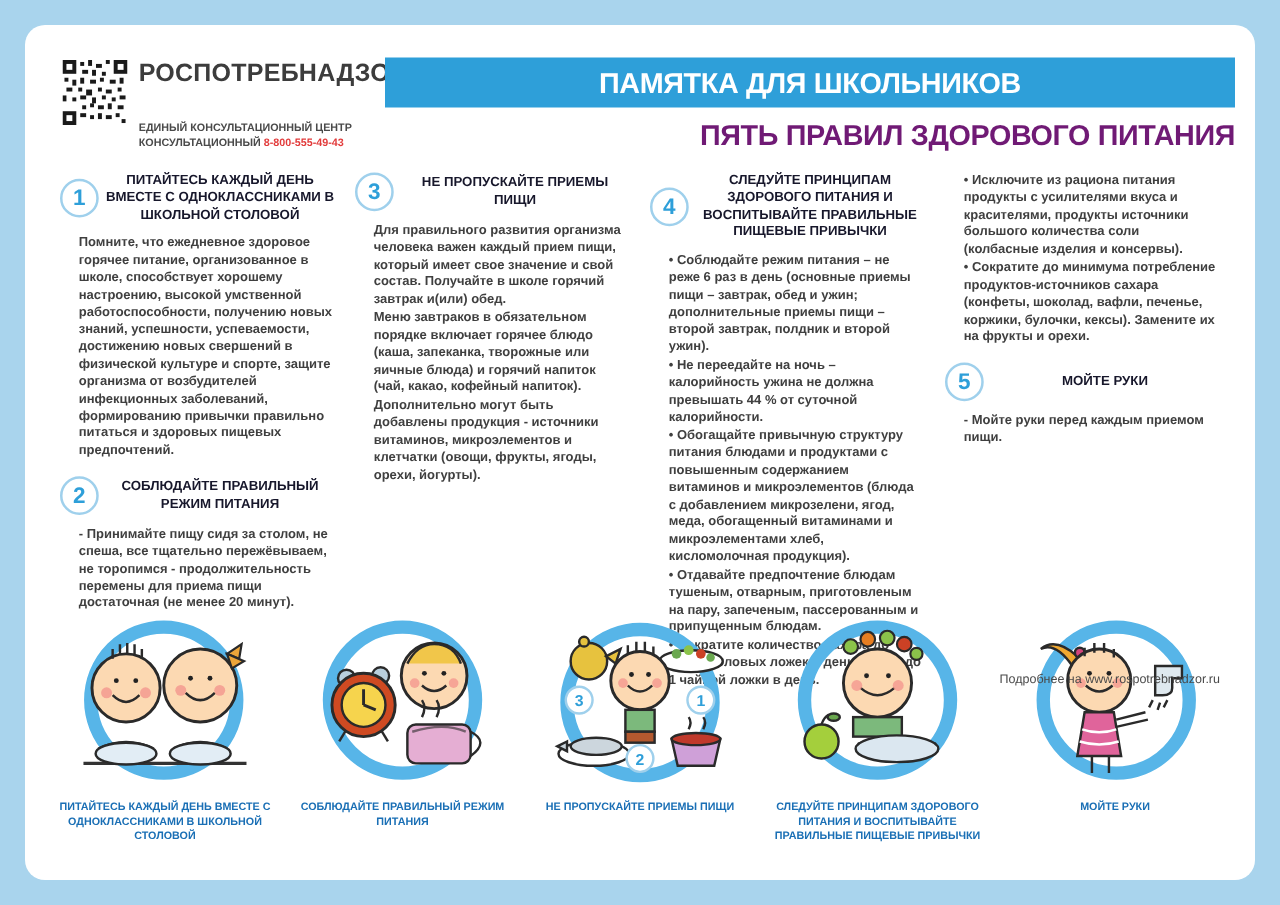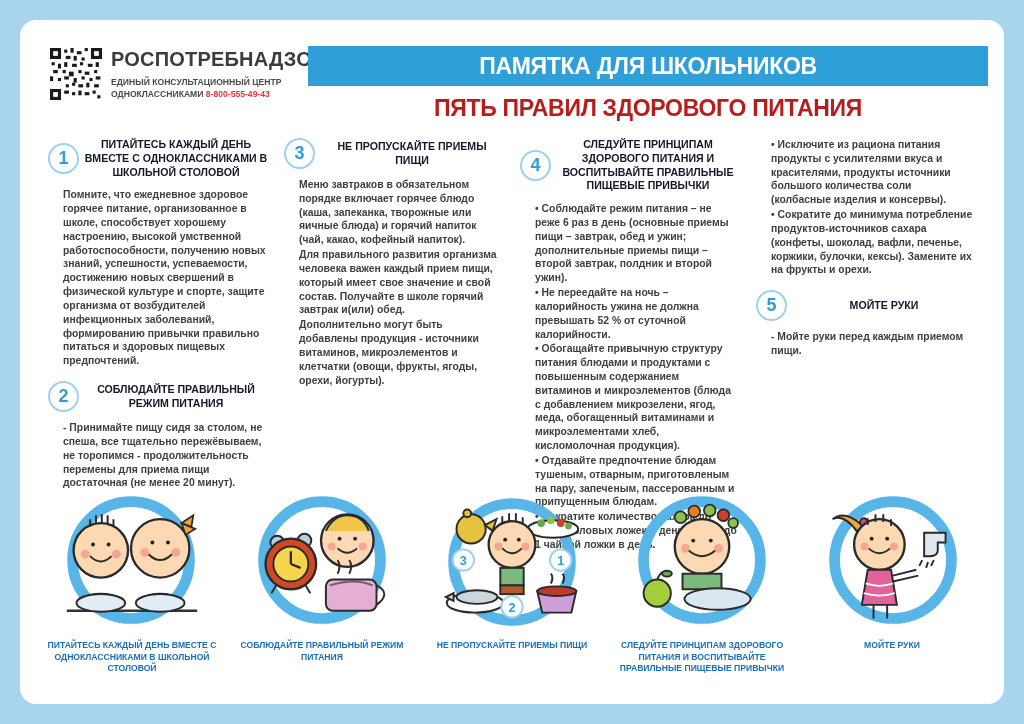--- a/index.html
+++ b/index.html
@@ -7,26 +7,26 @@
   .page { width:1024px; height:724px; background:#a9d4ed; padding:20px; }
   .card { background:#ffffff; border-radius:16px; width:100%; height:100%;
           padding:12px 16px 0 16px; display:flex; flex-direction:column; overflow:hidden; }
 
   
   .header { display:flex; height:96px; flex:none; }
   .logo-block { width:258px; flex:none; display:flex; gap:9px; margin:16px 0 0 14px; }
   .qr { width:52px; height:52px; flex:none; }
   .logo-text { display:flex; flex-direction:column; }
   .logo-title { font-size:20px; font-weight:bold; color:#3c3c3c; letter-spacing:0.2px; margin-bottom:5px; }
-  .logo-sub { font-size:8.6px; font-weight:bold; color:#4a4a4a; line-height:1.45; }
+  .logo-sub { font-size:8.6px; font-weight:bold; color:#4a4a4a; line-height:1.45;margin-top:20px; }
   .logo-phone { color:#e23b3b; }
   .header-right { flex:1; margin-top:14px; }
   .banner { background:#2e9fd9; height:40px; display:flex; align-items:center; justify-content:center;
             color:#ffffff; font-size:23px; font-weight:bold; letter-spacing:-0.3px; }
-  .main-title { color:#b91c1c; font-size:23px; font-weight:bold; text-align:center;
+  .main-title { color:#701a75; font-size:23px; font-weight:bold; text-align:right;
                 margin-top:9px; letter-spacing:-0.3px; }
 
   
   .columns { display:grid; grid-template-columns:repeat(4,1fr); gap:16px;
              padding:10px 12px 0 12px; height:360px; flex:none; }
   .col { display:flex; flex-direction:column; font-size:10.4px; }
   .sec-head { display:flex; align-items:center; gap:5px; margin-bottom:9px; }
   .num { width:31px; height:31px; border-radius:50%; border:2px solid #9fd0ec; color:#2e9fd9;
          font-size:18px; font-weight:bold; display:flex; align-items:center; justify-content:center; flex:none; background:#fff; }
   .sec-title { flex:1; text-align:center; font-weight:bold; font-size:10.6px; color:#17172b; line-height:1.3; }
@@ -97,21 +97,21 @@
               <rect x="18" y="27" width="2" height="3"></rect>
               <rect x="22" y="28" width="3" height="2"></rect>
               <rect x="27" y="27" width="2" height="2"></rect>
               <rect x="30" y="30" width="2" height="2"></rect>
           </g>
         </svg>
         <div class="logo-text">
           <div class="logo-title">РОСПОТРЕБНАДЗОР</div>
           <div class="logo-sub">
             <span>ЕДИНЫЙ КОНСУЛЬТАЦИОННЫЙ ЦЕНТР</span><br>
-            <span>ОДНОКЛАССНИКАМИ</span>
+            <span>КОНСУЛЬТАЦИОННЫЙ</span>
             <span class="logo-phone">8-800-555-49-43</span>
           </div>
         </div>
       </div>
       <div class="header-right">
         <div class="banner">
           <span>ПАМЯТКА ДЛЯ ШКОЛЬНИКОВ</span>
         </div>
         <div class="main-title">ПЯТЬ ПРАВИЛ ЗДОРОВОГО ПИТАНИЯ</div>
       </div>
@@ -135,52 +135,53 @@
           <p>- Принимайте пищу сидя за столом, не спеша, все тщательно пережёвываем, не торопимся - продолжительность перемены для приема пищи достаточная (не менее 20 минут).</p>
         </div>
       </div>
 
       <div class="col">
         <div class="sec-head">
           <span class="num">3</span>
           <span class="sec-title">НЕ ПРОПУСКАЙТЕ ПРИЕМЫ ПИЩИ</span>
         </div>
         <div class="body">
+          <p>Для правильного развития организма человека важен каждый прием пищи, который имеет свое значение и свой состав. Получайте в школе горячий завтрак и(или) обед.</p>
           <p>Меню завтраков в обязательном порядке включает горячее блюдо (каша, запеканка, творожные или яичные блюда) и горячий напиток (чай, какао, кофейный напиток).</p>
-          <p>Для правильного развития организма человека важен каждый прием пищи, который имеет свое значение и свой состав. Получайте в школе горячий завтрак и(или) обед.</p>
           <p>Дополнительно могут быть добавлены продукция - источники витаминов, микроэлементов и клетчатки (овощи, фрукты, ягоды, орехи, йогурты).</p>
         </div>
       </div>
 
       <div class="col">
         <div class="sec-head">
           <span class="num">4</span>
           <span class="sec-title">СЛЕДУЙТЕ ПРИНЦИПАМ ЗДОРОВОГО ПИТАНИЯ И ВОСПИТЫВАЙТЕ ПРАВИЛЬНЫЕ ПИЩЕВЫЕ ПРИВЫЧКИ</span>
         </div>
         <div class="body">
           <p>• Соблюдайте режим питания – не реже 6 раз в день (основные приемы пищи – завтрак, обед и ужин; дополнительные приемы пищи – второй завтрак, полдник и второй ужин).</p>
-          <p>• Не переедайте на ночь – калорийность ужина не должна превышать 52 % от суточной калорийности.</p>
+          <p>• Не переедайте на ночь – калорийность ужина не должна превышать 44 % от суточной калорийности.</p>
           <p>• Обогащайте привычную структуру питания блюдами и продуктами с повышенным содержанием витаминов и микроэлементов (блюда с добавлением микрозелени, ягод, меда, обогащенный витаминами и микроэлементами хлеб, кисломолочная продукция).</p>
           <p>• Отдавайте предпочтение блюдам тушеным, отварным, приготовленым на пару, запеченым, пассерованным и припущенным блюдам.</p>
           <p>• Сократите количество сахара до двух столовых ложек в день, соли - до 1 чайной ложки в день.</p>
         </div>
       </div>
 
       <div class="col col-last">
         <div class="body">
           <p>• Исключите из рациона питания продукты с усилителями вкуса и красителями, продукты источники большого количества соли (колбасные изделия и консервы).</p>
           <p>• Сократите до минимума потребление продуктов-источников сахара (конфеты, шоколад, вафли, печенье, коржики, булочки, кексы). Замените их на фрукты и орехи.</p>
         </div>
         <div class="sec-head gap-top">
           <span class="num">5</span>
           <span class="sec-title">МОЙТЕ РУКИ</span>
         </div>
         <div class="body">
           <p>- Мойте руки перед каждым приемом пищи.</p>
         </div>
+        <div class="more-link">Подробнее на www.rospotrebnadzor.ru</div>
       </div>
     </div>
 
     <div class="bottom">
       <div class="illos">
 
         <svg width="168" height="146" viewBox="0 0 160 150">
           <circle cx="80" cy="72" r="60" fill="none" stroke="#57b5e8" stroke-width="11"></circle>
           <line x1="14" y1="124" x2="148" y2="124" stroke="#333" stroke-width="2.5"></line>
           <g stroke="#2a2a2a" stroke-width="2.4" fill="#fcd9b2">

